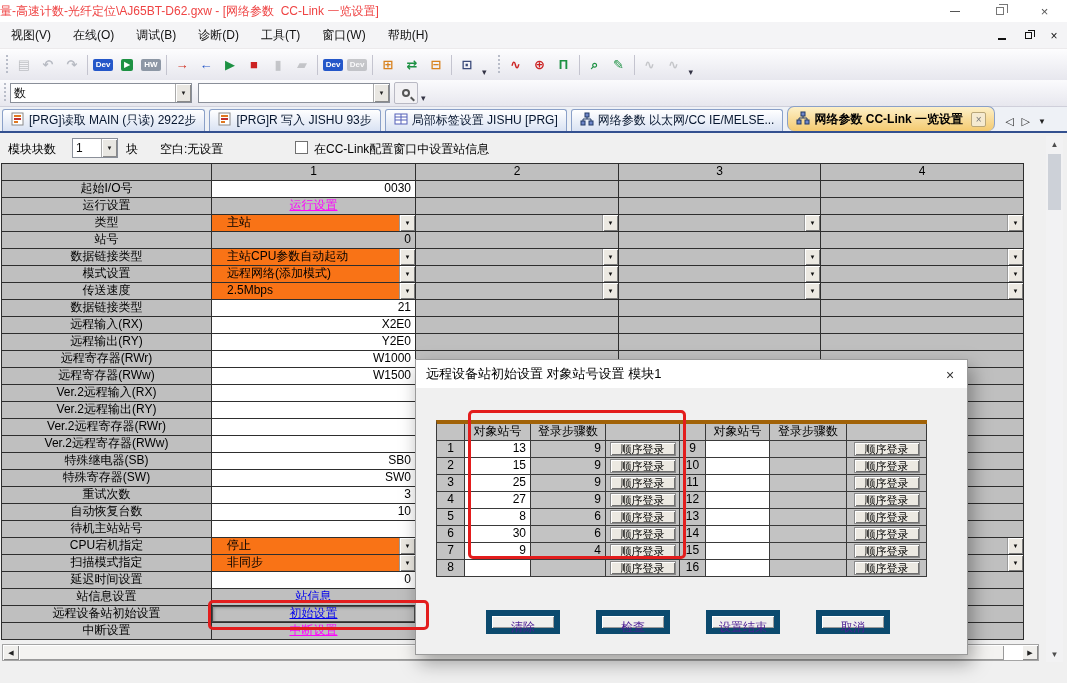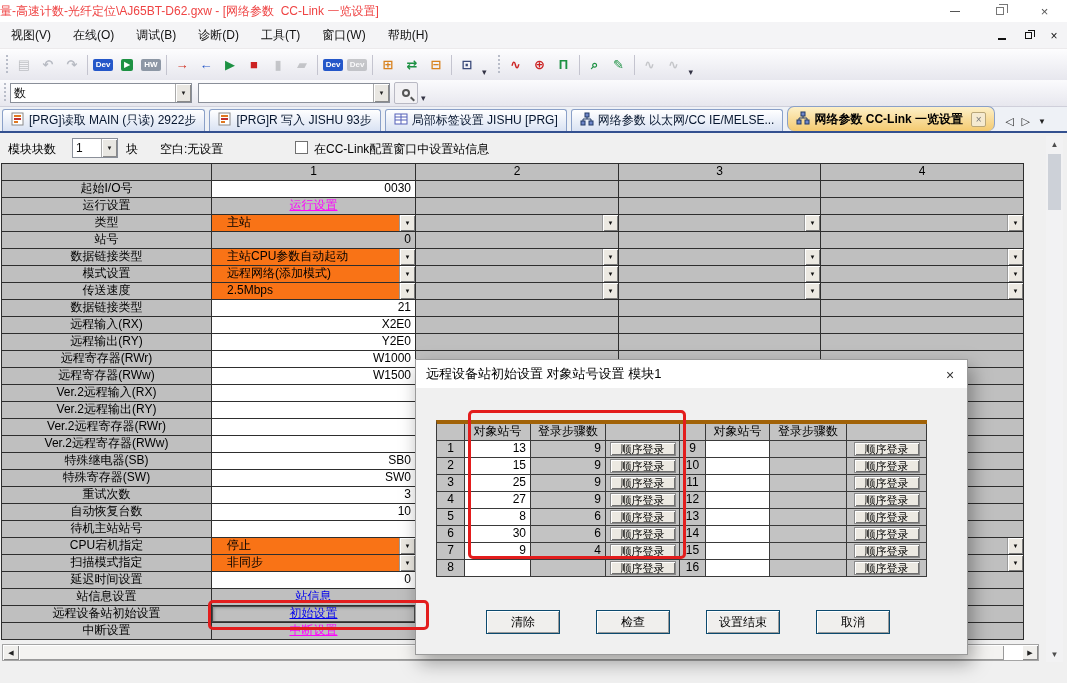--- a/index.html
+++ b/index.html
@@ -117,22 +117,22 @@
     font-size:12px; line-height:15px; white-space:nowrap; overflow:hidden; position:relative; }
   .dcell.hdr { background:#c3c3c3; text-align:center; }
   .dcell.num { background:#c3c3c3; text-align:center; }
   .dcell.stn { background:#fff; text-align:right; padding-right:4px; }
   .dcell.stp { background:#c3c3c3; text-align:right; padding-right:4px; }
   .dcell.btnc { background:#c3c3c3; display:flex; align-items:center; justify-content:center; }
   .regbtn { width:66px; height:14px; background:#ece9e2; box-shadow:inset 1px 1px 0 #fff, inset -1px -1px 0 #707070;
     border:1px solid #8a8a8a; font-size:11px; line-height:12px; text-align:center; color:#000; }
   .dlg-buttons { position:absolute; left:0; top:250px; width:100%; height:26px; }
   .dlgbtn { position:absolute; width:74px; height:24px; background:#f0efed;
-    border:1px solid #0c4a6e; box-shadow:inset 1px 1px 0 #fff, inset -1px -1px 0 #9a9a9a;
-    font-size:12px; color:#000000; text-align:center; line-height:22px; }
+    border:6px solid #0c4a6e; box-shadow:inset 1px 1px 0 #fff, inset -1px -1px 0 #9a9a9a;
+    font-size:12px; color:#4c1d95; text-align:center; line-height:22px; }
 
   
   .annotation { position:absolute; border:3px solid #e31d1d; border-radius:5px; z-index:40; pointer-events:none; }
   #anno-dialog-table { left:468px; top:410px; width:218px; height:149px; }
   #anno-initial-setting { left:208px; top:600px; width:221px; height:30px; }
 </style>
 </head>
 <body>
 
 <div id="app">

